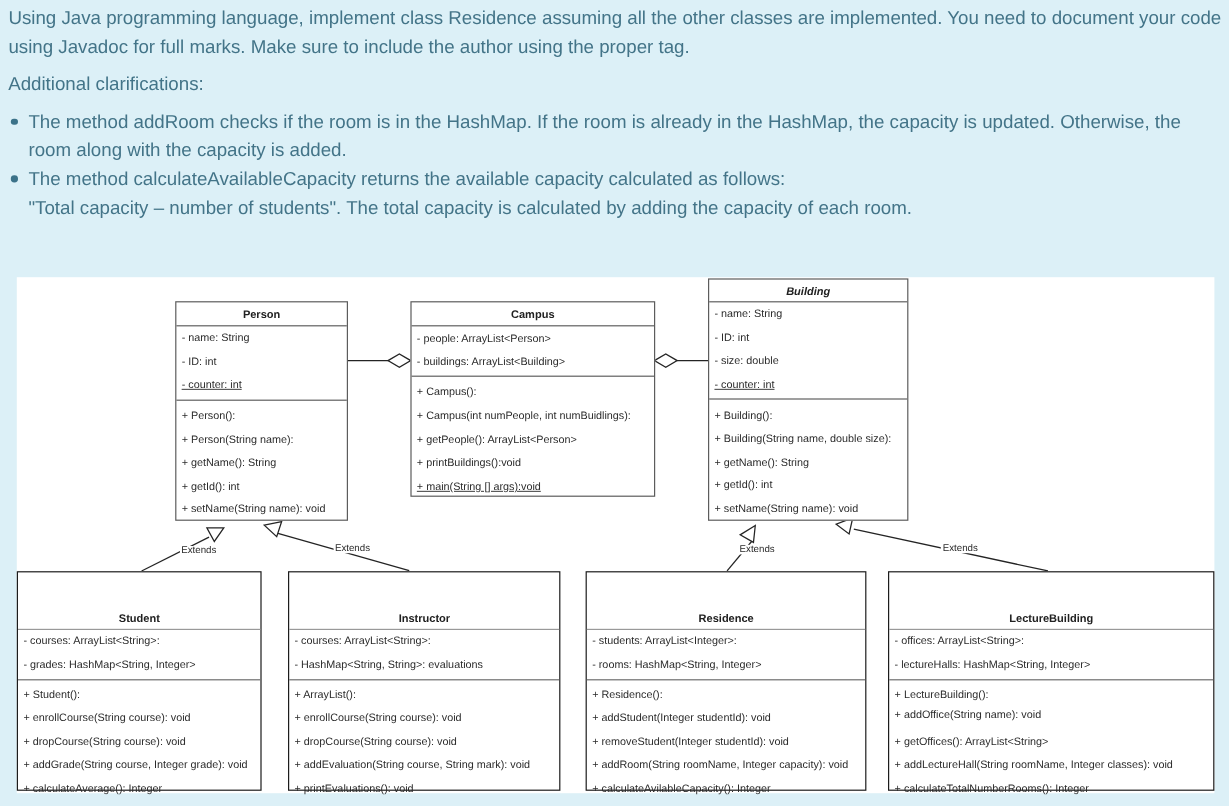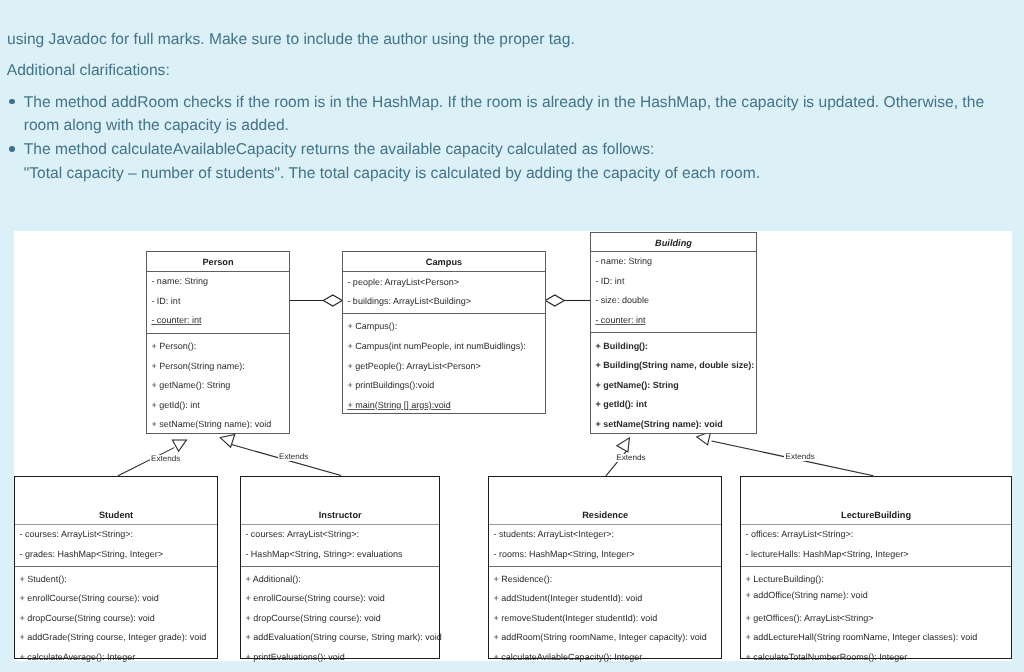--- a/index.html
+++ b/index.html
@@ -30,20 +30,21 @@
   .row.st{text-decoration:underline;text-decoration-color:#5c5c5c;text-decoration-thickness:0.7px;text-underline-offset:1.2px;}
 
   .extlbl{position:absolute;font-size:8.1px;line-height:1;color:#2b2b2b;white-space:nowrap;
           background:#fff;padding:0 1.5px;margin-left:14px;}
 </style>
 </head>
 <body>
 
 <div id="root">
 
+  <span class="pl" style="left:7.0px;top:8.30px">Using Java programming language, implement class Residence assuming all the other classes are implemented. You need to document your code</span>
   <span class="pl" style="left:7.0px;top:32.00px">using Javadoc for full marks. Make sure to include the author using the proper tag.</span>
   <span class="pl" style="left:6.8px;top:63.10px">Additional clarifications:</span>
   <span class="pl" style="left:23.7px;top:118.40px">room along with the capacity is added.</span>
   <span class="pl" style="left:23.7px;top:94.90px">The method addRoom checks if the room is in the HashMap. If the room is already in the HashMap, the capacity is updated. Otherwise, the</span>
   <span class="pl" style="left:23.7px;top:142.00px">The method calculateAvailableCapacity returns the available capacity calculated as follows:</span>
   <span class="pl" style="left:23.7px;top:165.50px">"Total capacity – number of students". The total capacity is calculated by adding the capacity of each room.</span>
   <span class="bullet" style="left:9.4px;top:98.7px"></span>
   <span class="bullet" style="left:9.4px;top:145.8px"></span>
 
   <div class="canvas"></div>
@@ -111,21 +112,21 @@
   <div class="uml" style="left:590.2px;top:231.9px;width:166.6px;height:202.3px;">
     <div class="uml-hdr" style="height:19.5px;font-style:italic;">
         <span class="ttl" style="top:6.10px">Building</span>
       </div>
     <div class="uml-sec" style="height:80.8px;">
       <span class="row" style="top:4.7px;left:4.2px">- name: String</span>
       <span class="row" style="top:24.3px;left:4.2px">- ID: int</span>
       <span class="row" style="top:43.9px;left:4.2px">- size: double</span>
       <span class="row st" style="top:63.5px;left:4.2px">- counter: int</span>
     </div>
-    <div class="uml-sec last" style="height:102.0px;font-weight:bold;">
+    <div class="uml-sec last" style="height:102.0px;">
       <span class="row" style="top:8.5px;left:4.2px">+ Building():</span>
       <span class="row" style="top:28.1px;left:4.2px">+ Building(String name, double size):</span>
       <span class="row" style="top:47.7px;left:4.2px">+ getName(): String</span>
       <span class="row" style="top:67.3px;left:4.2px">+ getId(): int</span>
       <span class="row" style="top:86.9px;left:4.2px">+ setName(String name): void</span>
     </div>
   </div>
   <div class="uml dk" style="left:14.3px;top:475.8px;width:203.6px;height:183.1px;">
     <div class="uml-hdr" style="height:20.1px;">
         <span class="ttl" style="top:6.60px">Student</span>
@@ -136,30 +137,30 @@
     </div>
     <div class="uml-sec last" style="height:120.4px;">
       <span class="row" style="top:7.1px;left:4.2px">+ Student():</span>
       <span class="row" style="top:26.7px;left:4.2px">+ enrollCourse(String course): void</span>
       <span class="row" style="top:46.3px;left:4.2px">+ dropCourse(String course): void</span>
       <span class="row" style="top:65.9px;left:4.2px">+ addGrade(String course, Integer grade): void</span>
       <span class="row" style="top:85.5px;left:4.2px">+ calculateAverage(): Integer</span>
       <span class="row" style="top:105.1px;left:4.2px">+ toString(): String</span>
     </div>
   </div>
-  <div class="uml dk" style="left:240.2px;top:475.8px;width:200px;height:183.1px;">
+  <div class="uml dk" style="left:240.2px;top:475.8px;width:227px;height:183.1px;">
     <div class="uml-hdr" style="height:20.1px;">
         <span class="ttl" style="top:6.60px">Instructor</span>
       </div>
     <div class="uml-sec" style="height:42.6px;">
       <span class="row" style="top:5.5px;left:4.2px">- courses: ArrayList&lt;String&gt;:</span>
       <span class="row" style="top:25.1px;left:4.2px">- HashMap&lt;String, String&gt;: evaluations</span>
     </div>
     <div class="uml-sec last" style="height:120.4px;">
-      <span class="row" style="top:7.1px;left:4.2px">+ Additional():</span>
+      <span class="row" style="top:7.1px;left:4.2px">+ ArrayList():</span>
       <span class="row" style="top:26.7px;left:4.2px">+ enrollCourse(String course): void</span>
       <span class="row" style="top:46.3px;left:4.2px">+ dropCourse(String course): void</span>
       <span class="row" style="top:65.9px;left:4.2px">+ addEvaluation(String course, String mark): void</span>
       <span class="row" style="top:85.5px;left:4.2px">+ printEvaluations(): void</span>
       <span class="row" style="top:105.1px;left:4.2px">+ toString(): String</span>
     </div>
   </div>
   <div class="uml dk" style="left:488.3px;top:475.8px;width:233.7px;height:183.1px;">
     <div class="uml-hdr" style="height:20.1px;">
         <span class="ttl" style="top:6.60px">Residence</span>

